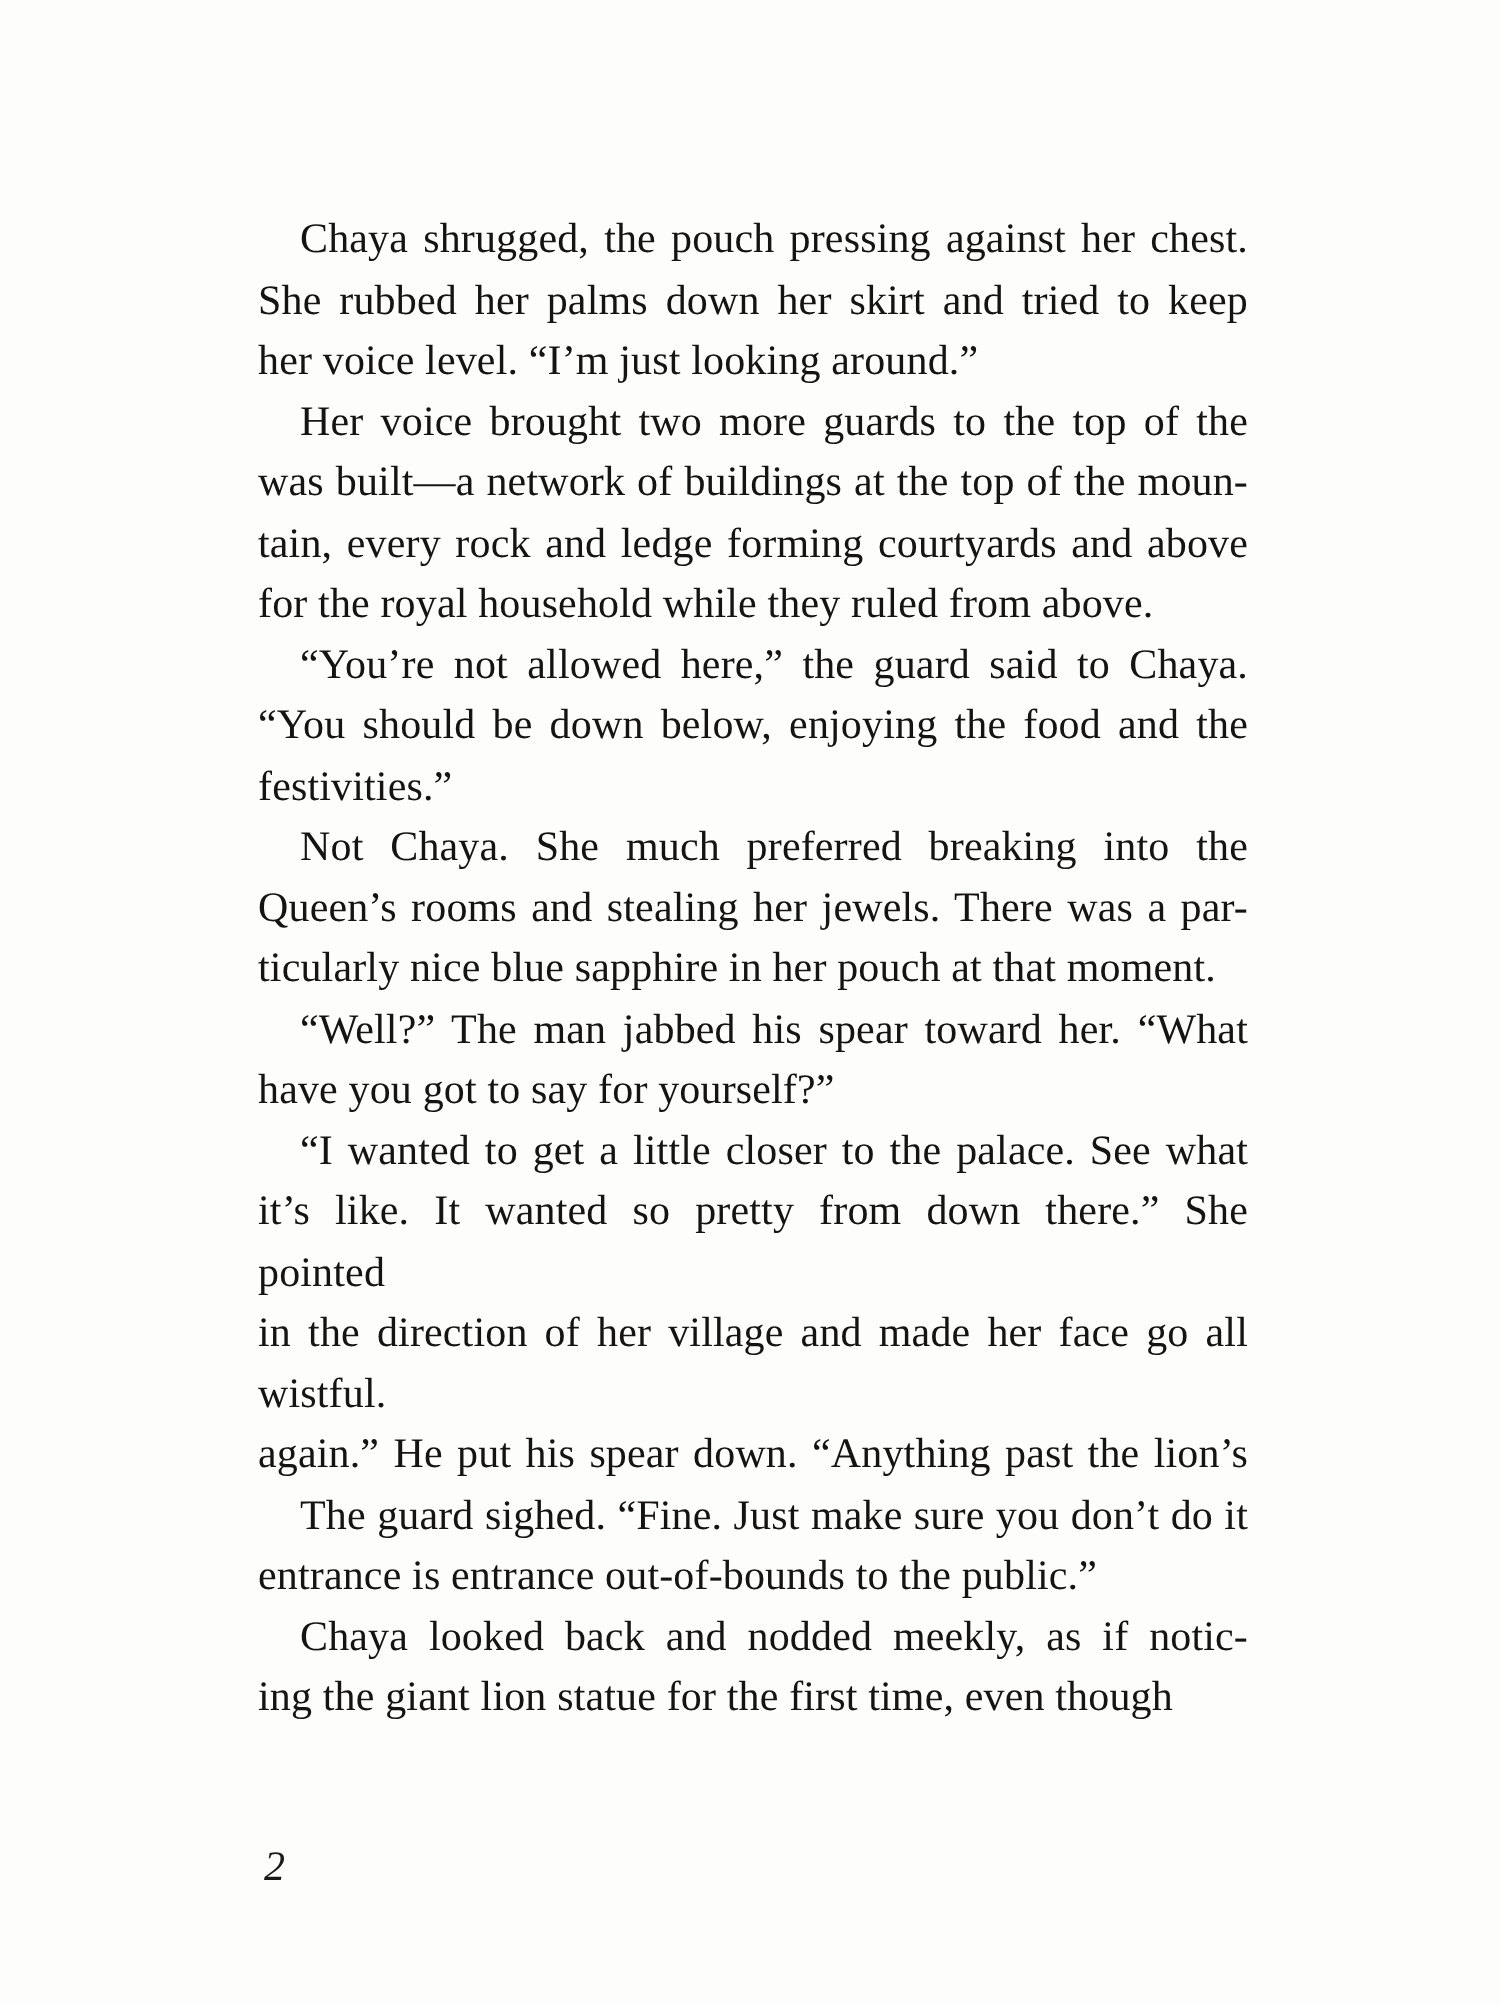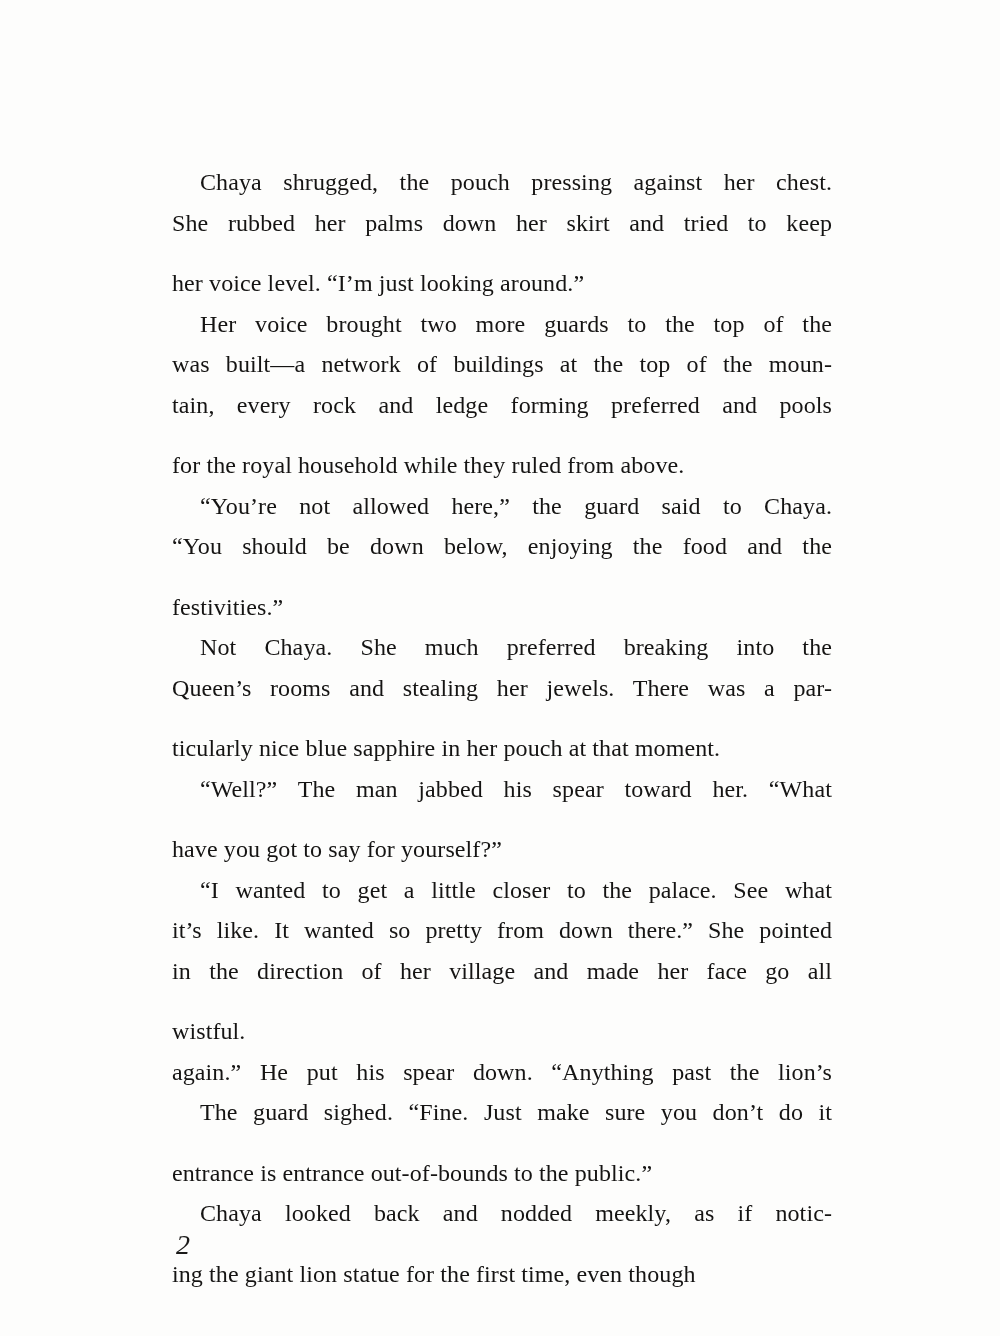--- a/index.html
+++ b/index.html
@@ -15,41 +15,40 @@
     font-family: "Liberation Serif", "DejaVu Serif", serif;
     color: #151413;
   }
   .page {
     position: absolute;
     inset: 0;
   }
   .text-block {
     position: absolute;
     left: 172px;
-    top: 162px;
+    top: 140px;
     width: 660px;
-    font-size: 24px;
+    font-size: 28px;
     line-height: 40.5px;
     letter-spacing: 0.1px;
   }
   .paragraph {
     margin: 0;
     padding: 0;
   }
   .line {
     text-align: justify;
     text-align-last: justify;
     white-space: normal;
   }
   .line.first {
     text-indent: 28px;
   }
   .line.last {
     text-align-last: left;
-    margin-top: 20px;
   }
   .page-number {
     position: absolute;
     left: 176px;
     top: 1228px;
     font-size: 28px;
     font-style: italic;
     line-height: 34px;
     color: #1a1918;
   }
@@ -60,21 +59,21 @@
 <div class="page">
   <div class="text-block">
       <div class="paragraph">
         <div class="line first">Chaya shrugged, the pouch pressing against her chest.</div>
         <div class="line">She rubbed her palms down her skirt and tried to keep</div>
         <div class="line last">her voice level. “I’m just looking around.”</div>
       </div>
       <div class="paragraph">
         <div class="line first">Her voice brought two more guards to the top of the</div>
         <div class="line">was built—a network of buildings at the top of the moun-</div>
-        <div class="line">tain, every rock and ledge forming preferred and pools</div>
+        <div class="line">tain, every rock and ledge forming courtyards and above</div>
         <div class="line last">for the royal household while they ruled from above.</div>
       </div>
       <div class="paragraph">
         <div class="line first">“You’re not allowed here,” the guard said to Chaya.</div>
         <div class="line">“You should be down below, enjoying the food and the</div>
         <div class="line last">festivities.”</div>
       </div>
       <div class="paragraph">
         <div class="line first">Not Chaya. She much preferred breaking into the</div>
         <div class="line">Queen’s rooms and stealing her jewels. There was a par-</div>

